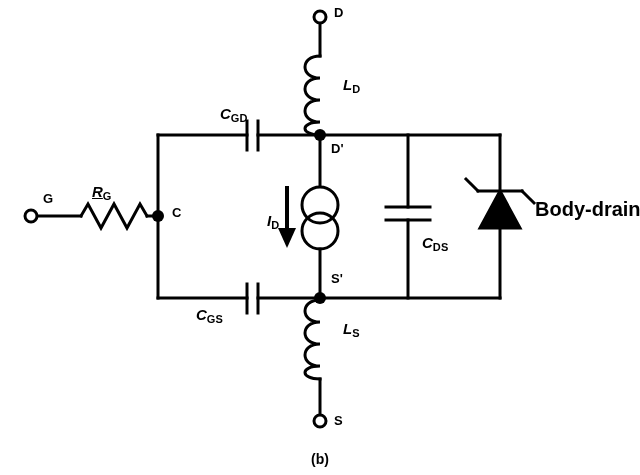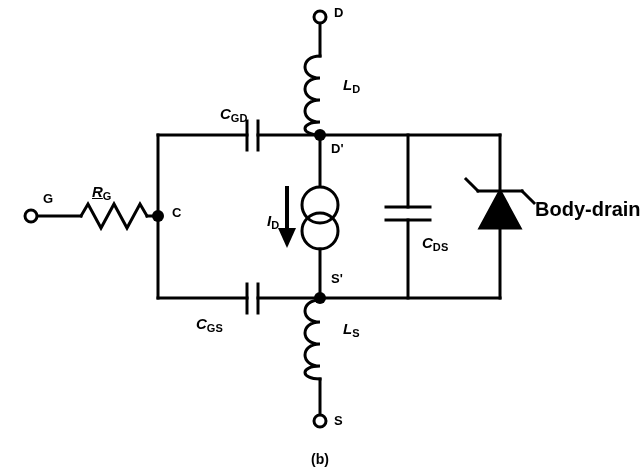--- a/index.html
+++ b/index.html
@@ -173,21 +173,21 @@
   <div class="lbl node" style="left:331px; top:272px;">S'</div>
 
   <div class="lbl desig" style="left:92px; top:183px;text-decoration:underline;">
     <span>R</span><span class="sub">G</span>
   </div>
 
   <div class="lbl desig" style="left:196px; top:105px;margin-left:24px;">
     <span>C</span><span class="sub">GD</span>
   </div>
 
-  <div class="lbl desig" style="left:196px; top:315px;">
+  <div class="lbl desig" style="left:196px; top:306px;">
     <span>C</span><span class="sub">GS</span>
   </div>
 
   <div class="lbl desig" style="left:422px; top:234px;text-align:right;">
     <span>C</span><span class="sub">DS</span>
   </div>
 
   <div class="lbl desig" style="left:343px; top:76px;">
     <span>L</span><span class="sub">D</span>
   </div>

